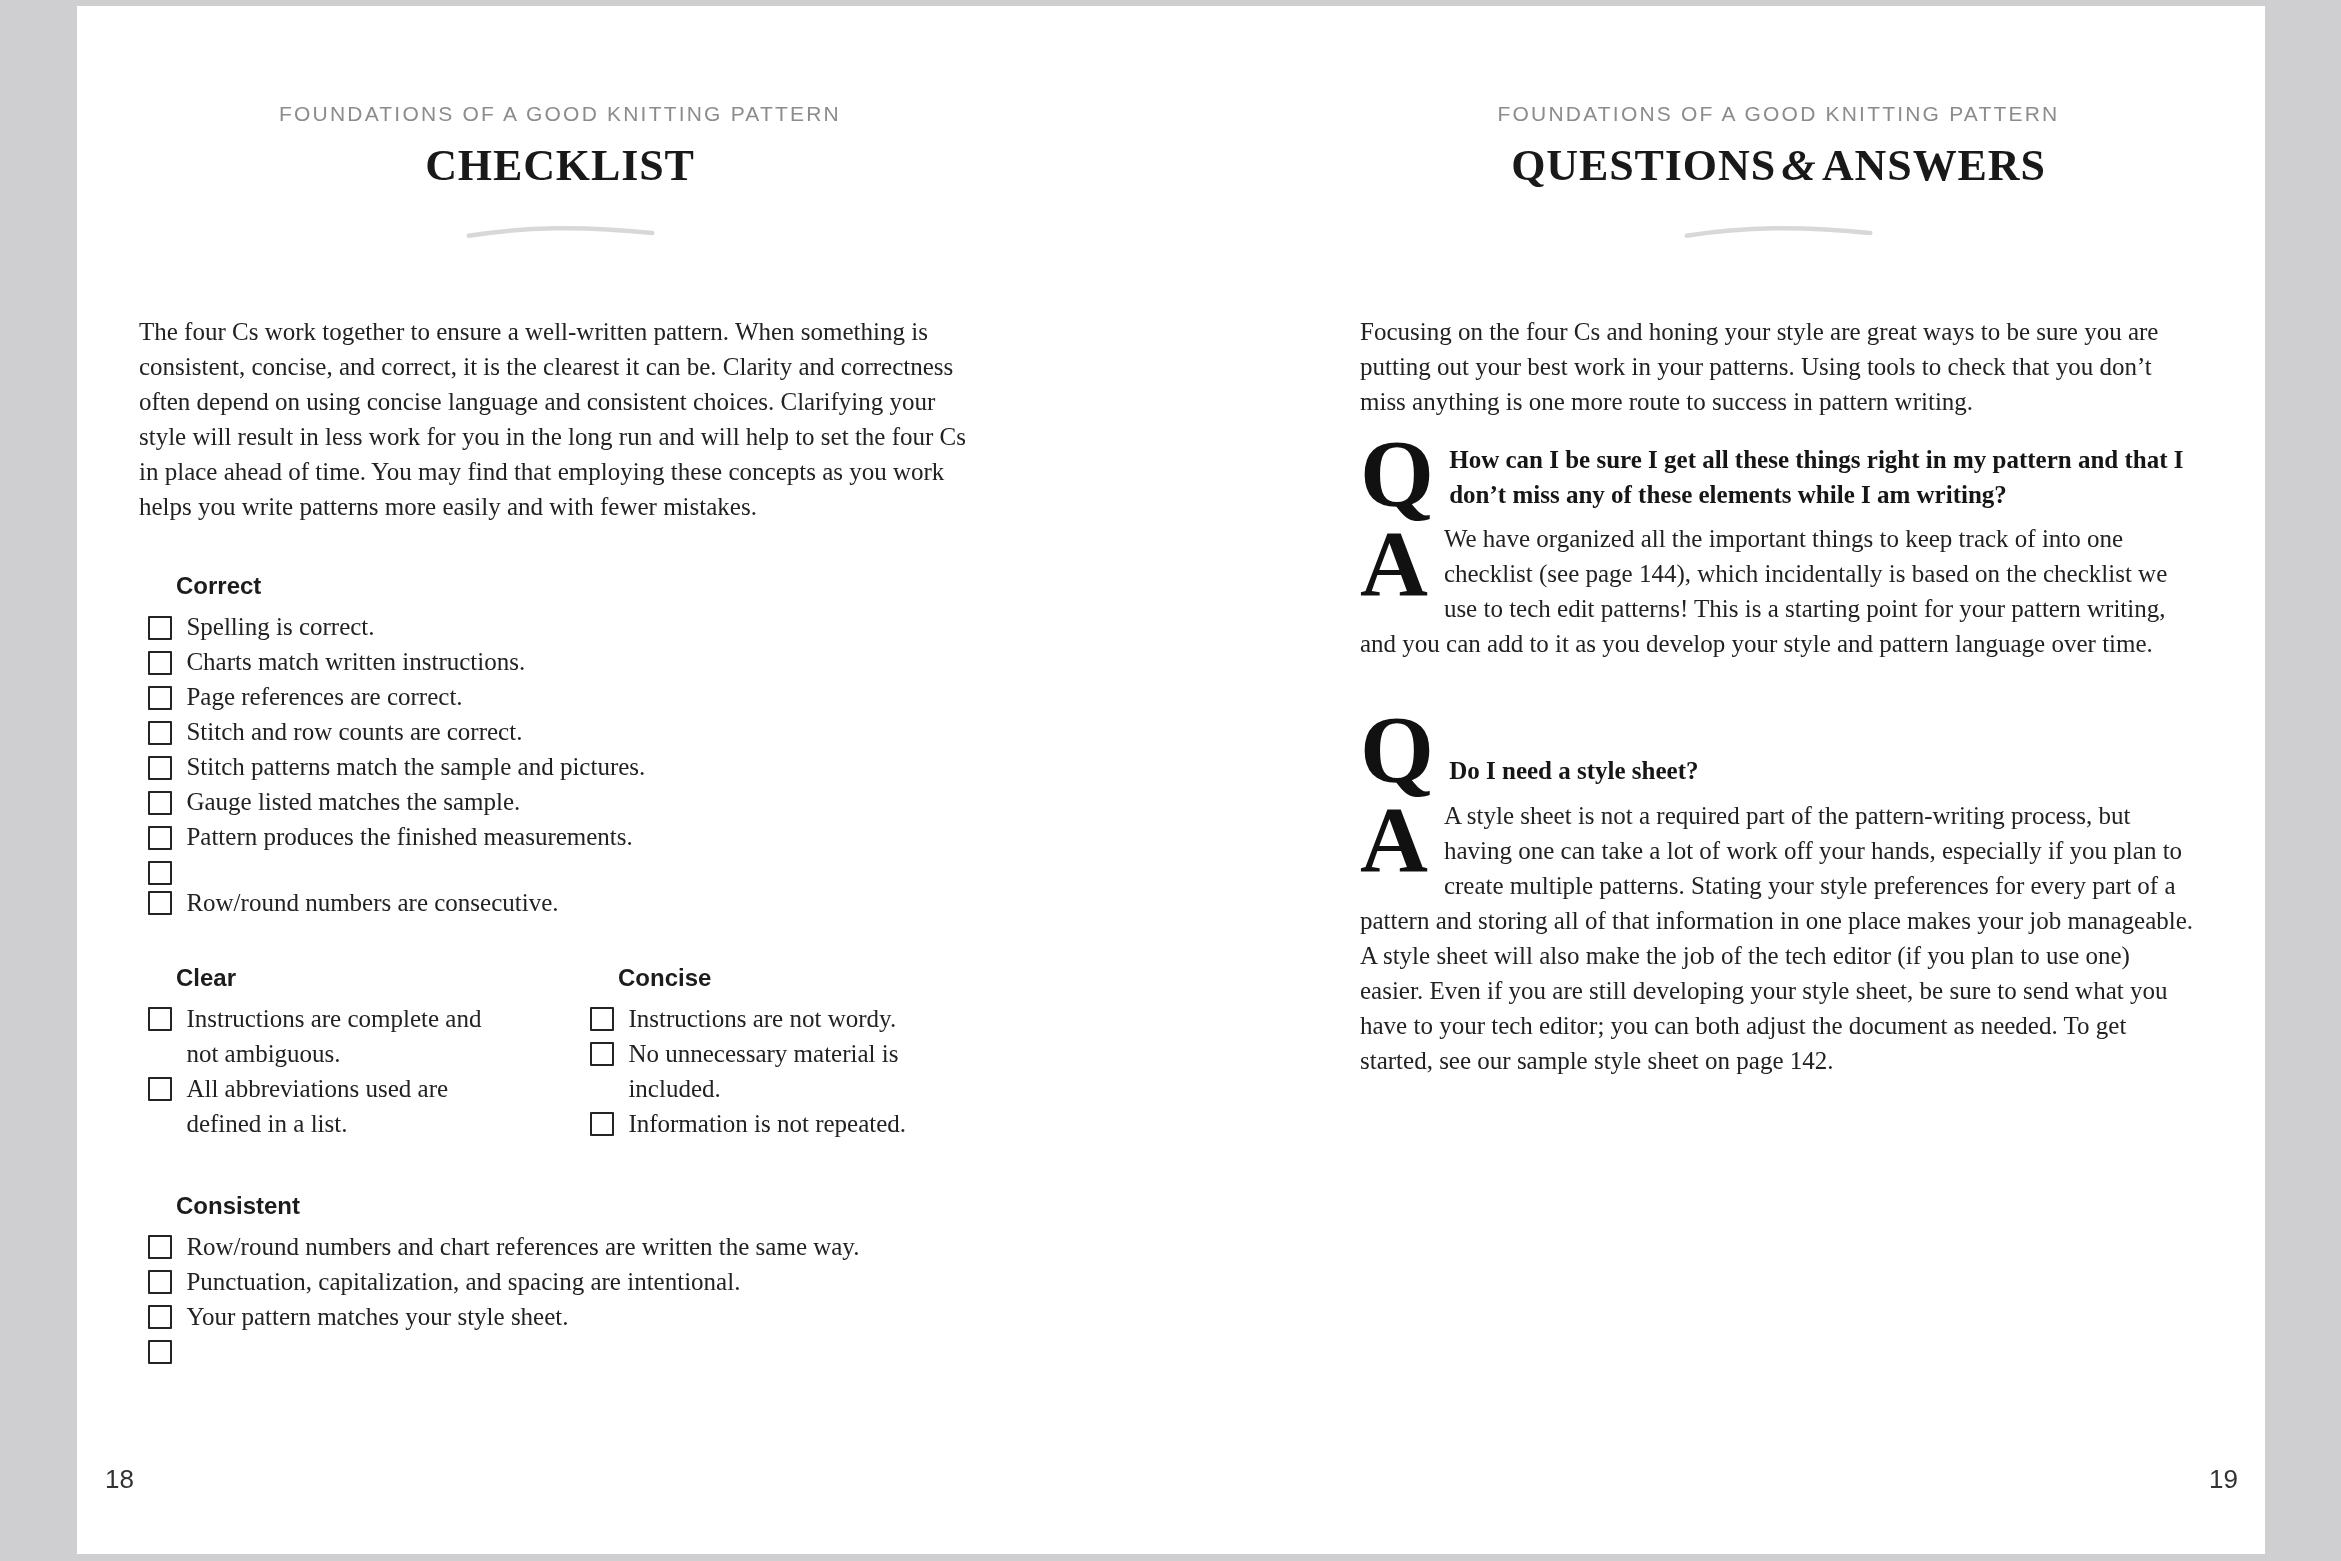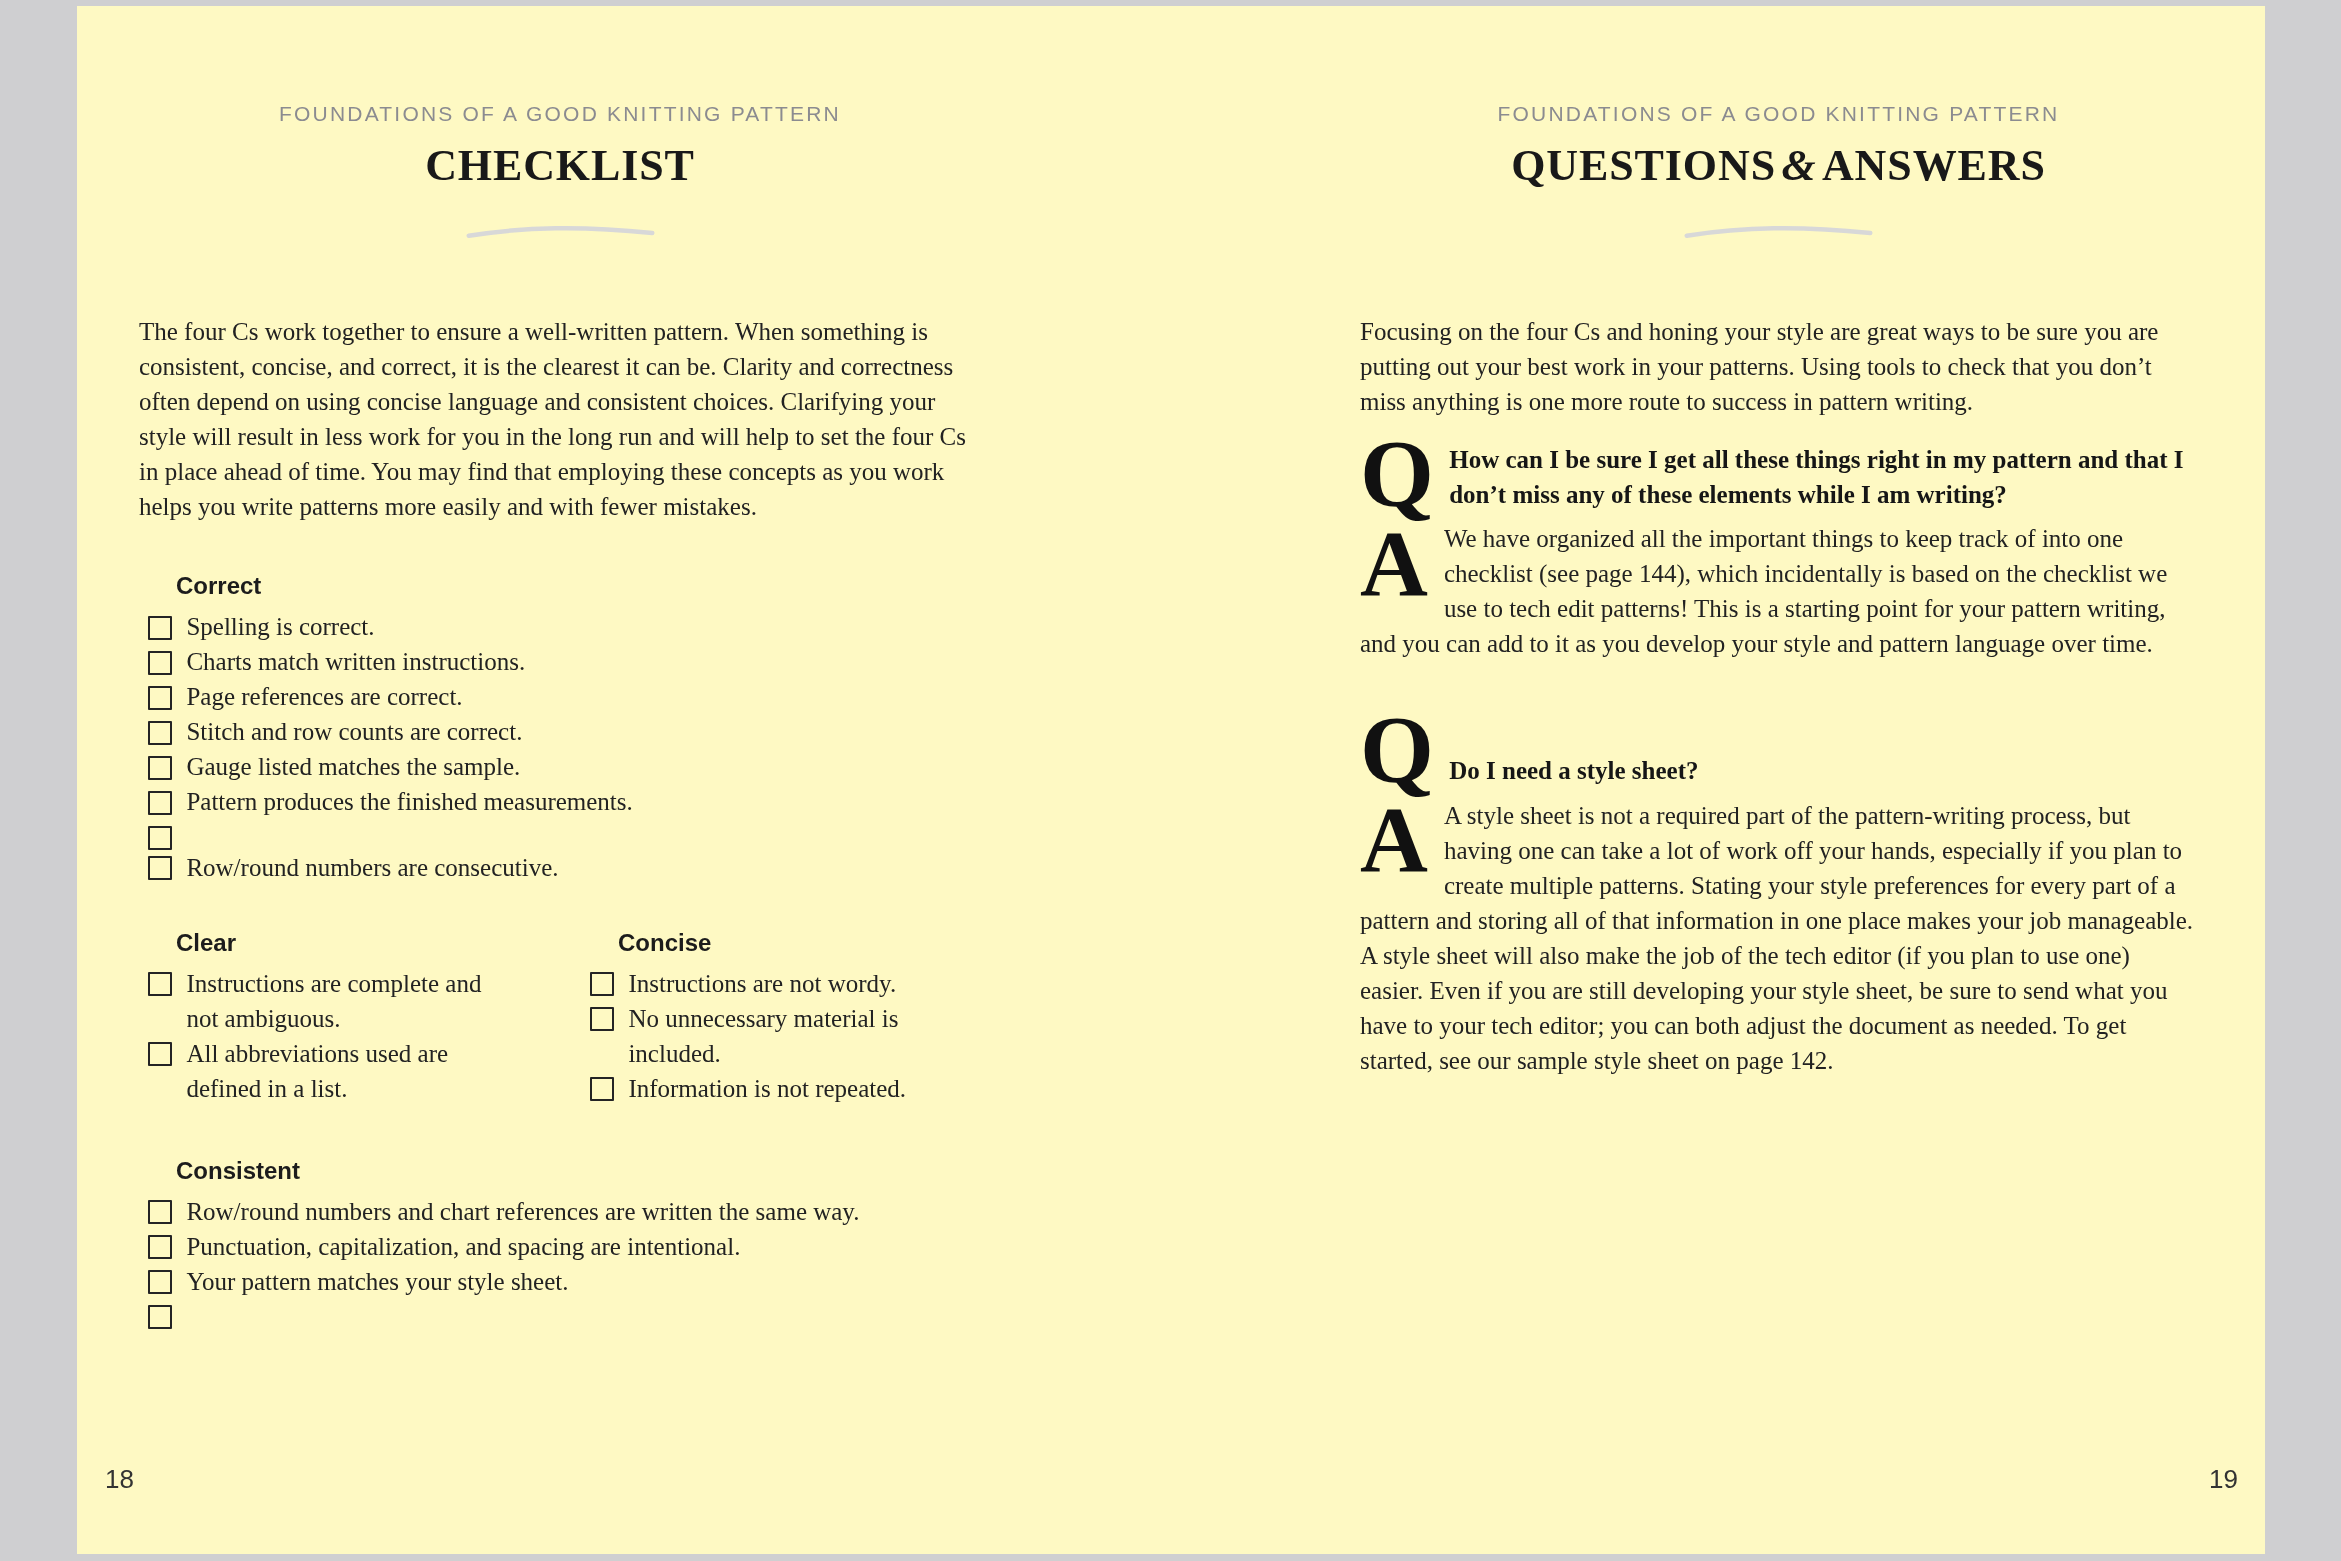--- a/index.html
+++ b/index.html
@@ -6,21 +6,21 @@
   body {
     width:2342px; height:1561px;
     background:#cfcfd1;
     font-family:"Liberation Serif", serif;
     position:relative;
     overflow:hidden;
   }
   .spread {
     position:absolute; left:77px; top:6.3px;
     width:2188px; height:1548px;
-    background:#fef9c3;
+    background:#ffffff;
     display:flex;
   }
   .page { position:relative; width:50%; box-sizing:border-box; padding-top:95px; }
   .page-left  { padding-left:62px;  padding-right:190px; }
   .page-right { padding-left:189px; padding-right:68px; }
 
   .page-header { text-align:center; }
   .eyebrow {
     font-family:"Liberation Sans", sans-serif;
     font-size:21px; line-height:25px;
@@ -132,20 +132,24 @@
         <li class="check-item body-text">
             <span class="checkbox"></span>
             <span>Page references are correct.</span>
           </li>
         <li class="check-item body-text">
             <span class="checkbox"></span>
             <span>Stitch and row counts are correct.</span>
           </li>
         <li class="check-item body-text">
             <span class="checkbox"></span>
+            <span>Stitch patterns match the sample and pictures.</span>
+          </li>
+        <li class="check-item body-text">
+            <span class="checkbox"></span>
             <span>Gauge listed matches the sample.</span>
           </li>
         <li class="check-item body-text">
             <span class="checkbox"></span>
             <span>Pattern produces the finished measurements.</span>
           </li>
         <li class="check-item body-text">
             <span class="checkbox"></span>
           </li>
         <li class="check-item body-text">

